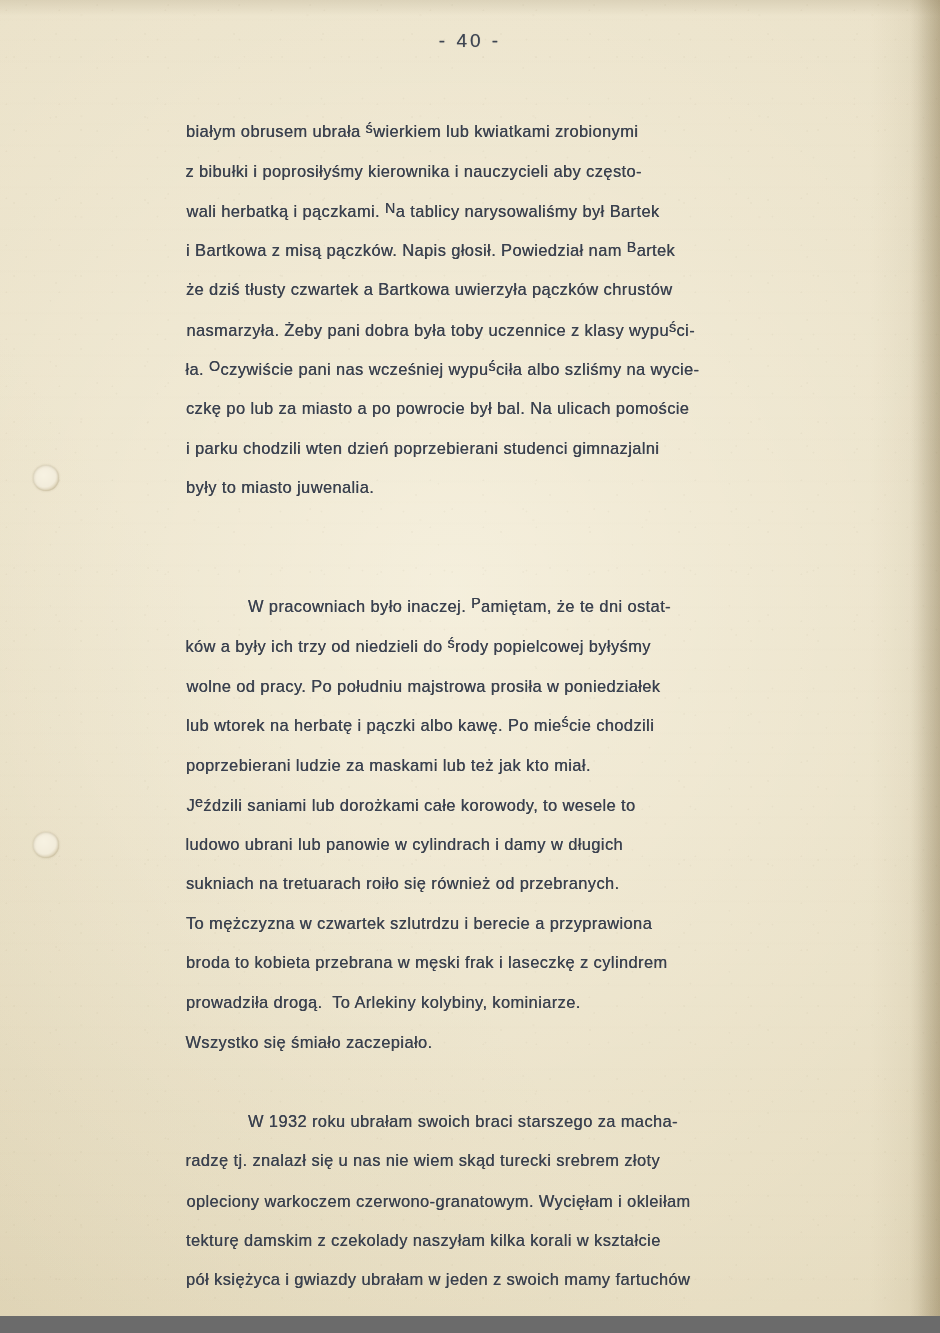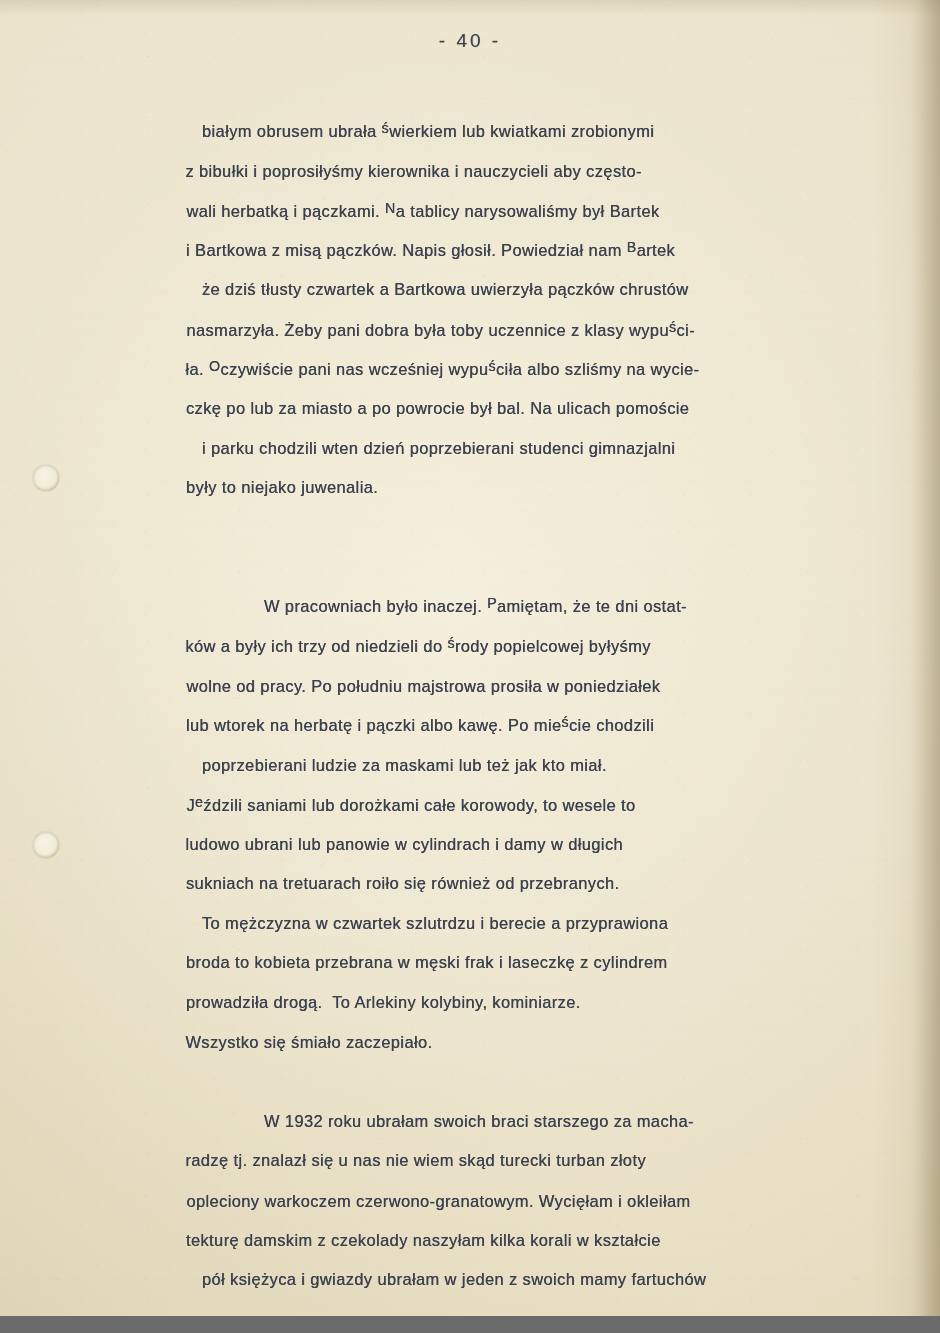--- a/index.html
+++ b/index.html
@@ -93,21 +93,21 @@
     font-size: 16.4px;
     letter-spacing: 0.42px;
     color: #39404e;
     text-shadow:
       0 0 0.6px rgba(57,64,78,0.75),
       0.35px 0.2px 0.5px rgba(57,64,78,0.35);
   }
 
   
   .line:nth-child(3n)   { transform: translateY(0.6px) translateX(0.4px); }
-  .line:nth-child(4n+1) { transform: translateY(-0.5px); margin-left: 16px; }
+  .line:nth-child(4n+1) { transform: translateY(-0.5px); }
   .line:nth-child(5n+2) { transform: translateX(-0.6px); }
 
   .line.blank { color: transparent; }
 
   .indent { padding-left: 62px; }
 
   
   .sup {
     display: inline-block;
     transform: translateY(-4px);
@@ -168,41 +168,41 @@
       <div>
         <div class="line">białym obrusem ubrała <span class="sup">ś</span>wierkiem lub kwiatkami zrobionymi</div>
         <div class="line">z bibułki i poprosiłyśmy kierownika i nauczycieli aby często-</div>
         <div class="line">wali herbatką i pączkami. <span class="sup">N</span>a tablicy narysowaliśmy był Bartek</div>
         <div class="line">i Bartkowa z misą pączków. Napis głosił. Powiedział nam <span class="sup">B</span>artek</div>
         <div class="line">że dziś tłusty czwartek a Bartkowa uwierzyła pączków chrustów</div>
         <div class="line">nasmarzyła. Żeby pani dobra była toby uczennice z klasy wypu<span class="sup">ś</span>ci-</div>
         <div class="line">ła. <span class="sup">O</span>czywiście pani nas wcześniej wypu<span class="sup">ś</span>ciła albo szliśmy na wycie-</div>
         <div class="line">czkę po lub za miasto a po powrocie był bal. Na ulicach pomoście</div>
         <div class="line">i parku chodzili wten dzień poprzebierani studenci gimnazjalni</div>
-        <div class="line">były to niejako juwenalia.</div>
+        <div class="line">były to miasto juwenalia.</div>
       </div>
       <div class="line blank"> </div>
       <div class="line blank"> </div>
       <div>
         <div class="line indent">W pracowniach było inaczej. <span class="sup">P</span>amiętam, że te dni ostat-</div>
         <div class="line">ków a były ich trzy od niedzieli do <span class="sup">ś</span>rody popielcowej byłyśmy</div>
         <div class="line">wolne od pracy. Po południu majstrowa prosiła w poniedziałek</div>
         <div class="line">lub wtorek na herbatę i pączki albo kawę. Po mie<span class="sup">ś</span>cie chodzili</div>
         <div class="line">poprzebierani ludzie za maskami lub też jak kto miał.</div>
         <div class="line">J<span class="sup">e</span>ździli saniami lub dorożkami całe korowody, to wesele to</div>
         <div class="line">ludowo ubrani lub panowie w cylindrach i damy w długich</div>
         <div class="line">sukniach na tretuarach roiło się również od przebranych.</div>
         <div class="line">To mężczyzna w czwartek szlutrdzu i berecie a przyprawiona</div>
         <div class="line">broda to kobieta przebrana w męski frak i laseczkę z cylindrem</div>
         <div class="line">prowadziła drogą.  To Arlekiny kolybiny, kominiarze.</div>
         <div class="line">Wszystko się śmiało zaczepiało.</div>
       </div>
       <div class="line blank"> </div>
       <div>
         <div class="line indent">W 1932 roku ubrałam swoich braci starszego za macha-</div>
-        <div class="line">radzę tj. znalazł się u nas nie wiem skąd turecki turban złoty</div>
+        <div class="line">radzę tj. znalazł się u nas nie wiem skąd turecki srebrem złoty</div>
         <div class="line">opleciony warkoczem czerwono-granatowym. Wycięłam i okleiłam</div>
         <div class="line">tekturę damskim z czekolady naszyłam kilka korali w kształcie</div>
         <div class="line">pół księżyca i gwiazdy ubrałam w jeden z swoich mamy fartuchów</div>
       </div>
     </div>
 
 </div>
 
 </body></html>

